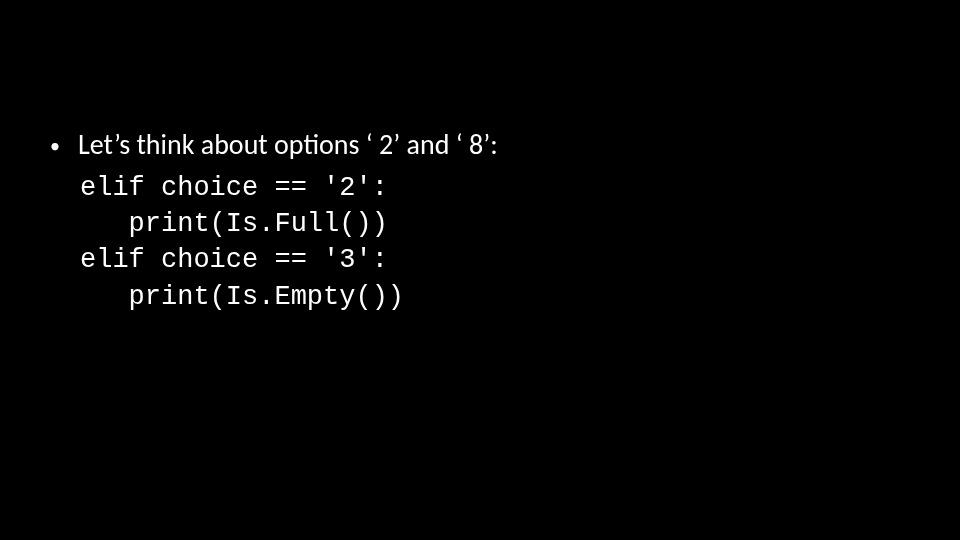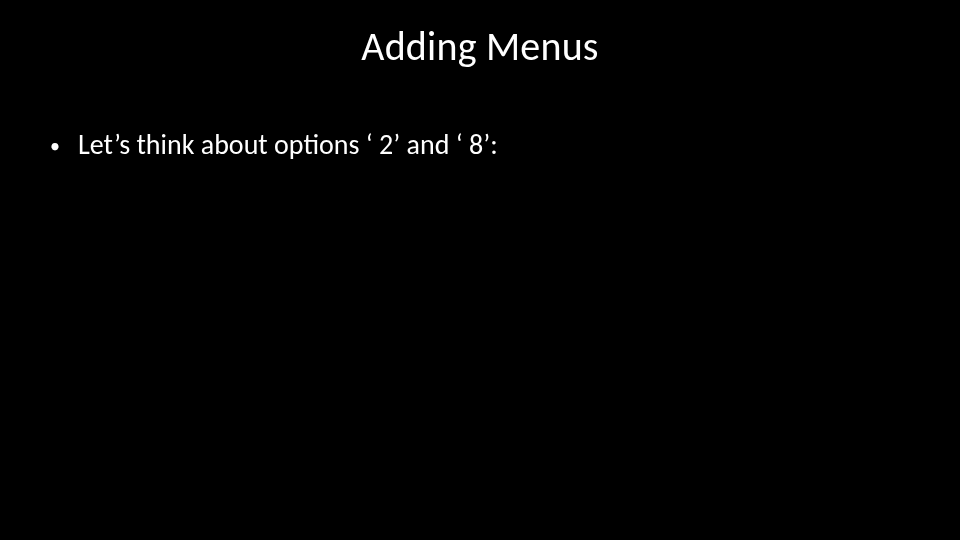--- a/index.html
+++ b/index.html
@@ -56,21 +56,24 @@
     font-family: "Courier New", Courier, monospace;
     font-size: 27px;
     line-height: 1.35;
     white-space: pre;
   }
 </style>
 </head>
 <body>
 
 <div class="slide">
-  <div class="title">Adding Menus</div>
 
   <div class="body">
     <div class="bullet-row">
       <div class="bullet-dot">•</div>
       <div class="bullet-text">Let’s think about options ‘ 2’ and ‘ 8’:</div>
     </div>
+    <div class="code-block"><span>elif choice == '2':</span>
+<span>   print(Is.Full())</span>
+<span>elif choice == '3':</span>
+<span>   print(Is.Empty())</span></div>
   </div>
 </div>
 
 </body></html>

